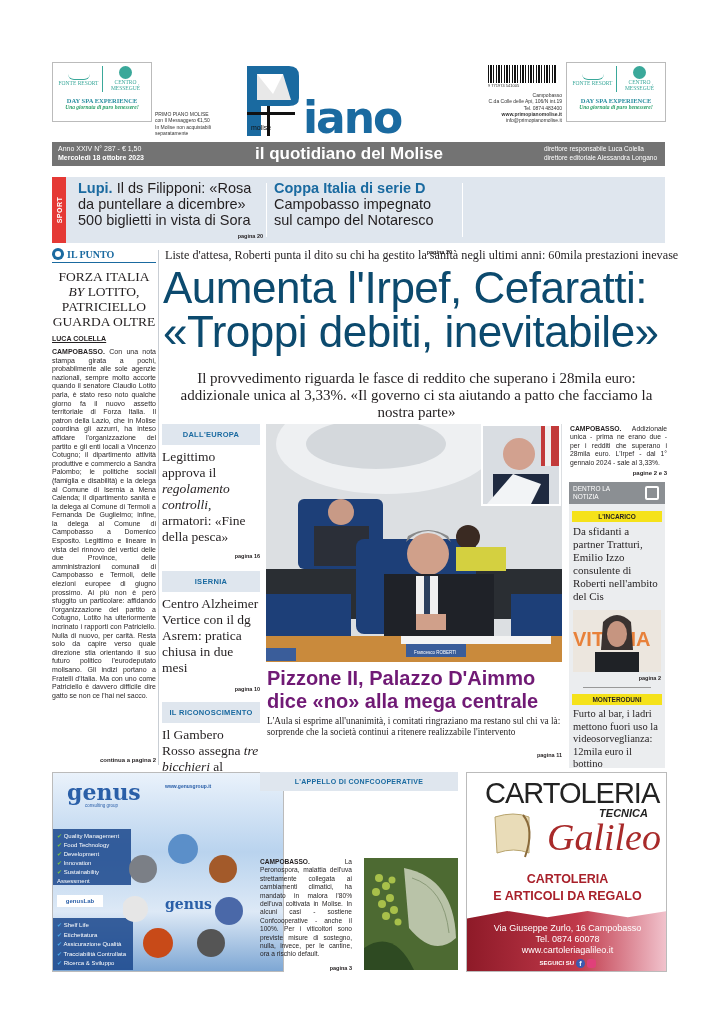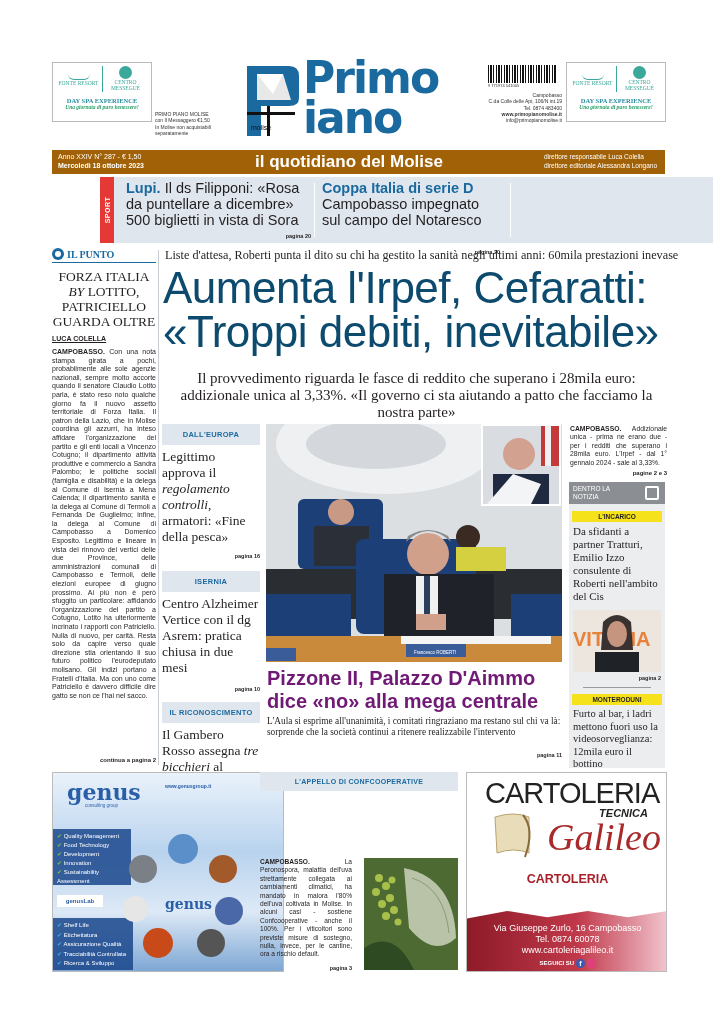--- a/index.html
+++ b/index.html
@@ -15,22 +15,22 @@
   .spa-ad .crown { width: 22px; height: 8px; margin: 0 auto 1px; border-bottom: 1px solid #3aa89a; border-radius: 0 0 6px 6px; }
   .spa-ad .t1 { font-size: 6.5px; font-weight: bold; color: #2a8fa0; margin-top: 2px; }
   .spa-ad .t2 { font-size: 5.5px; font-weight: bold; color: #2aa06a; font-style: italic; }
 
   .small-print { font-size: 5px; line-height: 1.25; color: #333; }
 
   .logo-box { left: 243px; top: 60px; width: 230px; height: 82px; }
   .logo-p { position: absolute; left: 0; top: 4px; width: 58px; height: 74px; }
   .logo-text { position: absolute; left: 60px; font-family: "DejaVu Sans", sans-serif; font-weight: bold; color: #1a6aa0; letter-spacing: -2px; }
 
-  .blue-bar { background: #a16207; color: #fff; margin-top: 8px; }
-  .sport-strip { left: 52px; top: 177px; width: 613px; height: 66px; background: #dfe6ee; margin-left: 48px; }
+  .blue-bar { background: #737373; color: #fff; }
+  .sport-strip { left: 52px; top: 177px; width: 613px; height: 66px; background: #dfe6ee; }
   .sport-tag { position: absolute; left: 0; top: 0; width: 14px; height: 66px; background: #e53935; }
   .sport-tag span { position: absolute; left: 50%; top: 50%; transform: translate(-50%,-50%) rotate(-90deg); color: #fff; font-size: 7px; font-weight: bold; letter-spacing: 0.5px; }
   .sport-item { position: absolute; top: 3px; font-size: 14.5px; line-height: 16px; color: #231f20; }
   .sport-item b { color: #1a6aa0; }
   .pag { font-size: 5.5px; font-weight: bold; text-align: right; color: #231f20; }
 
   .serif { font-family: "Liberation Serif", serif; }
   .kicker { background: #dfe6ee; color: #1a6aa0; font-weight: bold; font-size: 7.5px; text-align: center; padding: 6px 0; letter-spacing: 0.3px; }
   .body-text { font-size: 7px; line-height: 8.6px; text-align: justify; color: #231f20; }
 
@@ -57,21 +57,20 @@
 </div>
 
 <div class="abs logo-box">
   <svg class="logo-p" viewBox="0 0 58 74">
     <path d="M4 2 H46 Q56 2 56 12 V34 Q56 42 46 42 H18 V72 H4 Z" fill="#1a6aa0"></path>
     <path d="M14 10 H40 L48 36 H14 Z" fill="#e8e8e8"></path>
     <path d="M14 10 L40 10 L30 30 Z" fill="#fff"></path>
     <rect x="4" y="48" width="48" height="3" fill="#111"></rect>
     <rect x="24" y="42" width="3" height="30" fill="#111"></rect>
   </svg>
-  <div class="logo-text" style="top:-8px;font-size:44px;">Primo</div>
   <div class="logo-text" style="top:32px;font-size:44px;">iano</div>
   <div style="position:absolute;left:8px;top:64px;font-size:7px;color:#111;">molise</div>
 </div>
 
 <div class="abs" style="left:488px;top:65px;width:68px;height:26px;">
   <div style="height:18px;background:repeating-linear-gradient(90deg,#111 0 1px,#fff 1px 2px,#111 2px 4px,#fff 4px 5px,#111 5px 6px,#fff 6px 8px);"></div>
   <div style="font-size:4px;color:#333;">9 771974 541005</div>
 </div>
 
 <div class="abs small-print" style="left:470px;top:92px;width:92px;text-align:right;">
@@ -298,20 +297,21 @@
 <div class="abs" style="left:466px;top:772px;width:201px;height:200px;border:1px solid #bbb;background:#fff;overflow:hidden;">
   <div style="position:absolute;left:18px;top:4px;font-size:29px;letter-spacing:-1px;color:#222;">CARTOLERIA</div>
   <div style="position:absolute;right:18px;top:34px;font-size:11px;font-style:italic;font-weight:bold;color:#222;">TECNICA</div>
   <svg style="position:absolute;left:22px;top:38px;" width="50" height="52" viewBox="0 0 50 52">
     <path d="M6 6 Q25 0 40 6 L40 42 Q25 36 8 42 Z" fill="#e9dcb8" stroke="#b8a46e"></path>
     <path d="M34 4 Q46 18 36 46" stroke="#8a6a3a" stroke-width="2" fill="none"></path>
   </svg>
   <div class="serif" style="position:absolute;left:80px;top:42px;font-size:38px;font-style:italic;color:#a82a2a;">Galileo</div>
   <div style="position:absolute;left:0;top:98px;width:201px;text-align:center;font-size:12.5px;font-weight:bold;color:#a8202a;line-height:17px;">
     <div>CARTOLERIA</div>
+    <div>E ARTICOLI DA REGALO</div>
   </div>
   <div style="position:absolute;left:0;top:138px;width:201px;height:62px;background:linear-gradient(90deg,#8e1a28 0%,#c0394a 55%,#f2c5cf 100%);clip-path:polygon(0 12%,20% 0,40% 10%,60% 0,80% 10%,100% 0,100% 100%,0 100%);">
     <div style="position:absolute;left:0;top:12px;width:201px;text-align:center;color:#fff;font-size:9px;line-height:11px;">
       <div>Via Giuseppe Zurlo, 16 Campobasso</div>
       <div>Tel. 0874 60078</div>
       <div>www.cartoleriagalileo.it</div>
     </div>
     <div style="position:absolute;left:0;top:48px;width:201px;text-align:center;color:#fff;font-size:6px;font-weight:bold;">
       <span>SEGUICI SU</span>
       <span style="display:inline-block;width:9px;height:9px;border-radius:50%;background:#3b5bb0;color:#fff;font-size:7px;line-height:9px;vertical-align:middle;">f</span>

